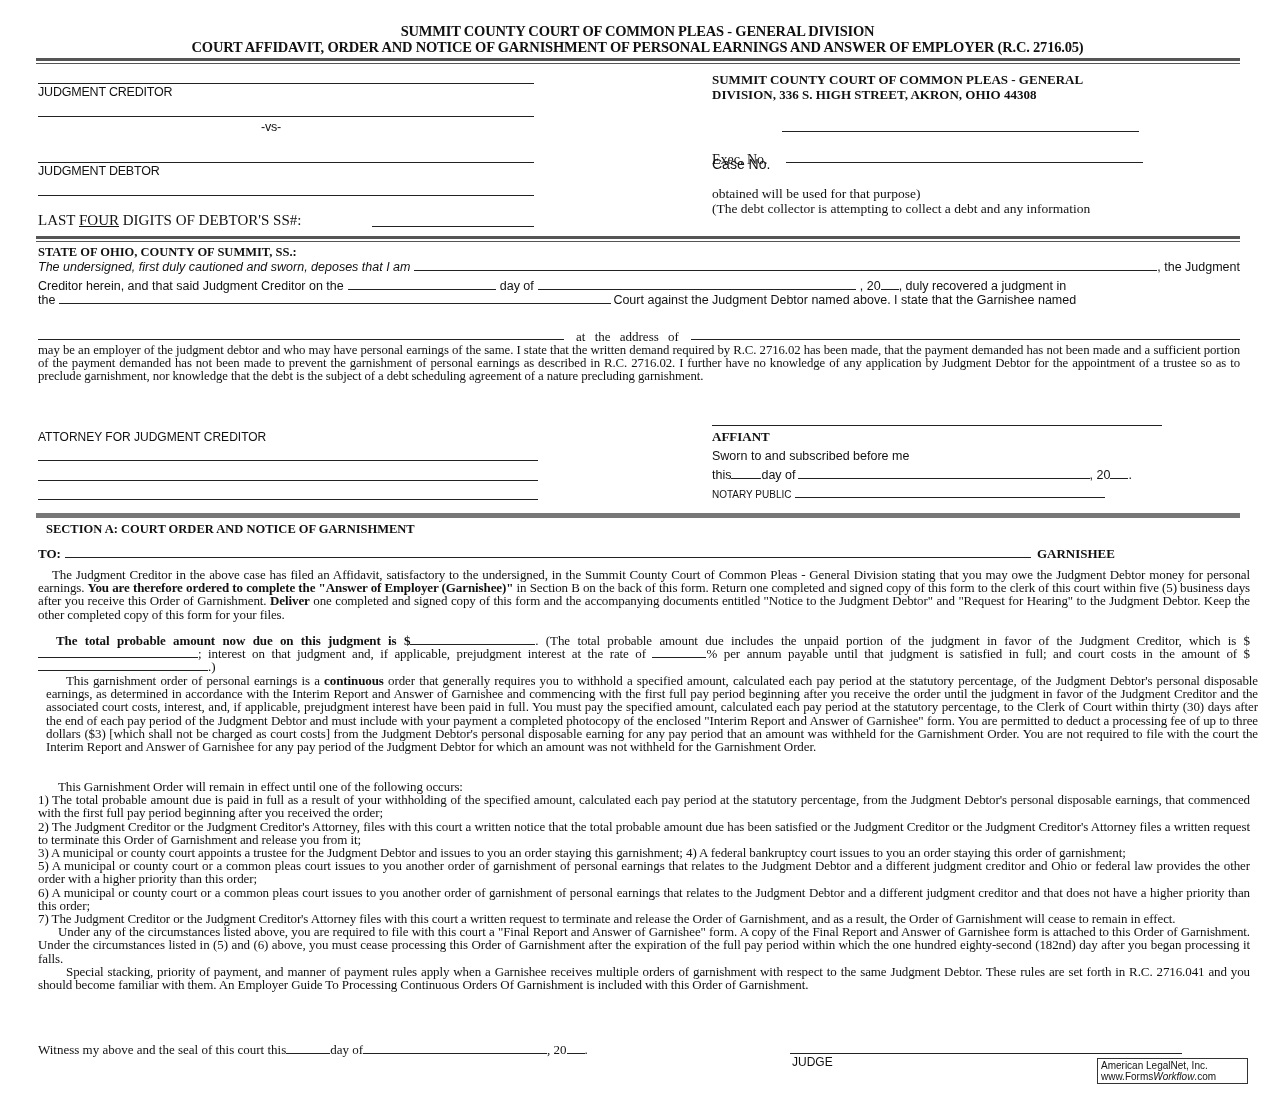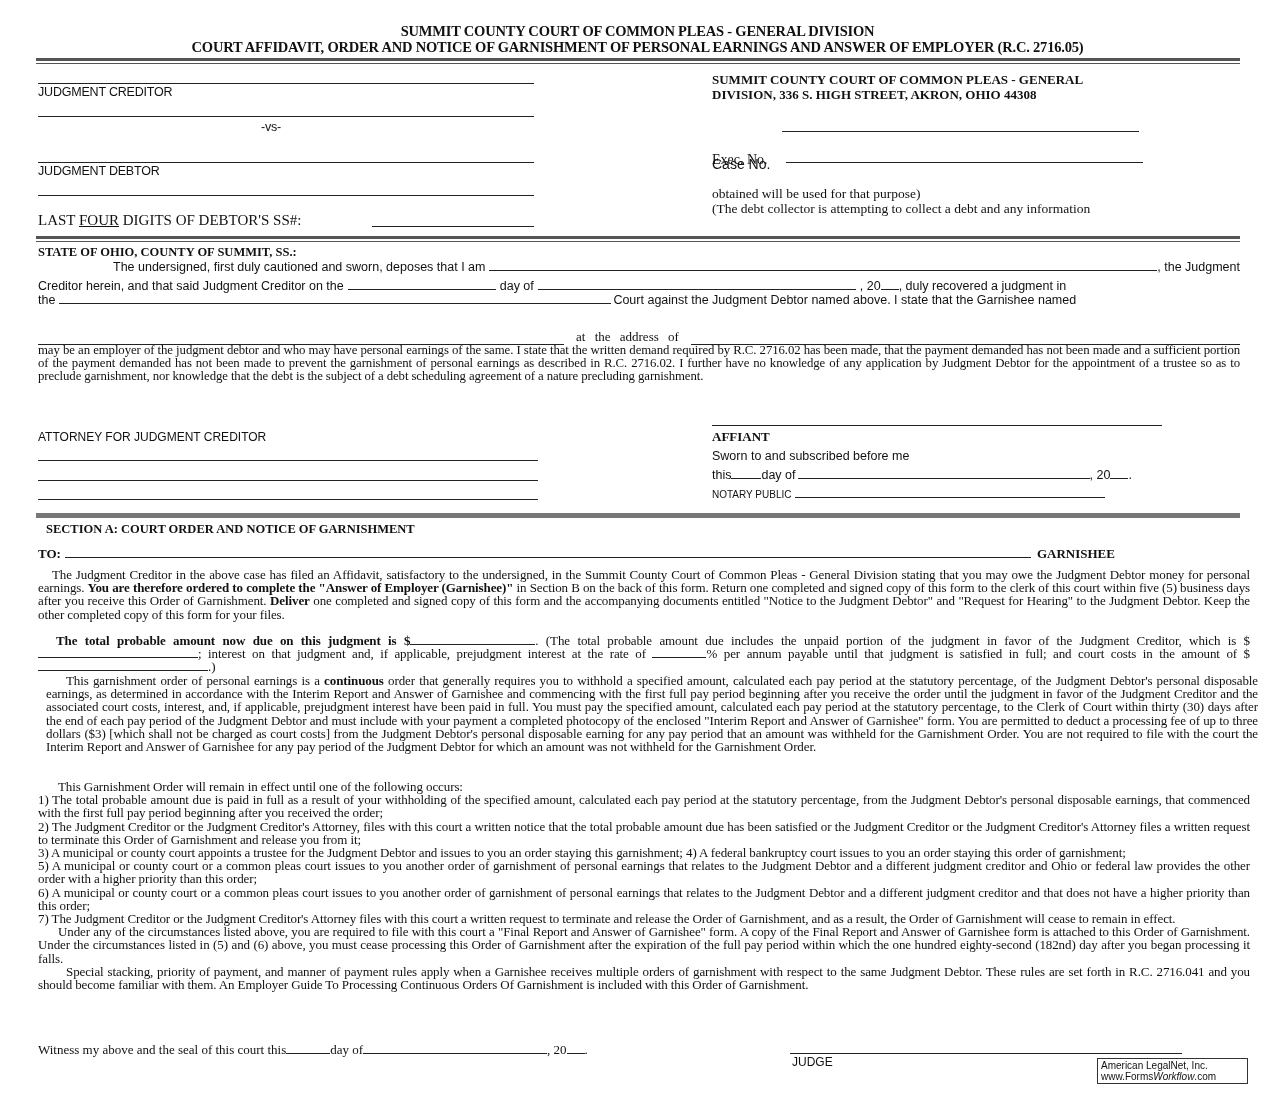--- a/index.html
+++ b/index.html
@@ -47,42 +47,42 @@
 <div class="abs line" style="left:786px; top:162px; width:357px;"></div>
 <div class="abs serif" style="left:712px; top:186px; font-size:13.5px; line-height:15px;">
   <div>obtained will be used for that purpose)</div>
   <div>(The debt collector is attempting to collect a debt and any information</div>
 </div>
 <div class="abs dbl-rule" style="left:36px; top:236px; width:1204px;"></div>
 
 <div class="abs serif" style="left:38px; top:245px; font-size:12.5px; font-weight:bold;">STATE OF OHIO, COUNTY OF SUMMIT, SS.:</div>
 
 <div class="abs cond" style="left:38px; top:260px; width:1202px; font-size:12.5px; display:flex; align-items:baseline;">
-  <span style="margin-left:75px;">The undersigned, first duly cautioned and sworn, deposes that I am</span>
+  <span style="font-style:italic;">The undersigned, first duly cautioned and sworn, deposes that I am</span>
   <span class="blank" style="flex:1; margin-left:4px;"></span>
   <span>, the Judgment</span>
 </div>
 
 <div class="abs cond" style="left:38px; top:279px; width:1202px; font-size:12.5px; display:flex; align-items:baseline;">
   <span>Creditor herein, and that said Judgment Creditor on the</span>
   <span class="blank" style="width:148px; margin:0 4px;"></span>
   <span>day of</span>
   <span class="blank" style="width:318px; margin:0 4px;"></span>
   <span>, 20</span>
   <span class="blank" style="width:18px;"></span>
   <span>, duly recovered a judgment in</span>
 </div>
 
 <div class="abs cond" style="left:38px; top:293px; width:1202px; font-size:12.5px; display:flex; align-items:baseline;">
   <span>the</span>
   <span class="blank" style="width:552px; margin:0 2px 0 4px;"></span>
   <span>Court against the Judgment Debtor named above.  I state that the Garnishee named</span>
 </div>
 
-<div class="abs serif" style="left:38px; top:329px; width:1202px; font-size:13px; display:flex; align-items:flex-end;">
+<div class="abs serif" style="left:38px; top:329px; width:1202px; font-size:13px; display:flex; align-items:flex-start;">
   <span class="blank" style="width:526px;"></span>
   <span style="margin:0 12px; word-spacing:6px;">at   the   address   of</span>
   <span class="blank" style="flex:1;"></span>
 </div>
 
 <div class="abs body-text" style="left:38px; top:344px; width:1202px; font-size:12.8px;">may be an employer of the judgment debtor and who may have personal earnings of the same.  I state that the written demand required by R.C. 2716.02 has been made, that the payment demanded has not been made and a sufficient portion of the payment demanded has not been made to prevent the garnishment of personal earnings as described in R.C. 2716.02.  I further have no knowledge of any application by Judgment Debtor for the appointment of a trustee so as to preclude garnishment, nor knowledge that the debt is the subject of a debt scheduling agreement of a nature precluding garnishment.</div>
 
 <div class="abs line" style="left:712px; top:425px; width:450px;"></div>
 <div class="abs cond" style="left:38px; top:430px; font-size:12px;">ATTORNEY FOR JUDGMENT CREDITOR</div>
 <div class="abs serif" style="left:712px; top:429px; font-size:13px; font-weight:bold;">AFFIANT</div>

